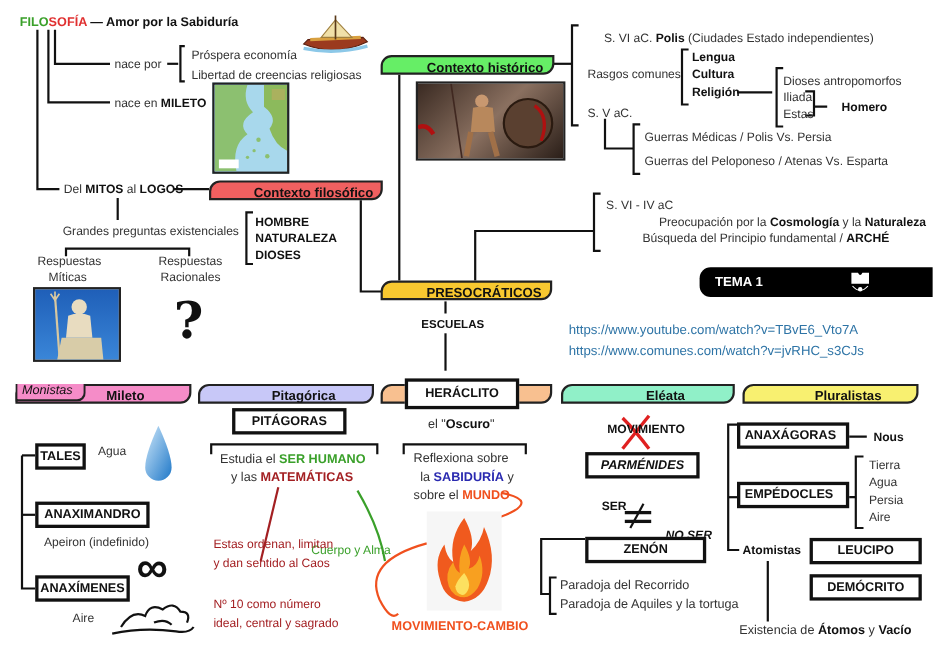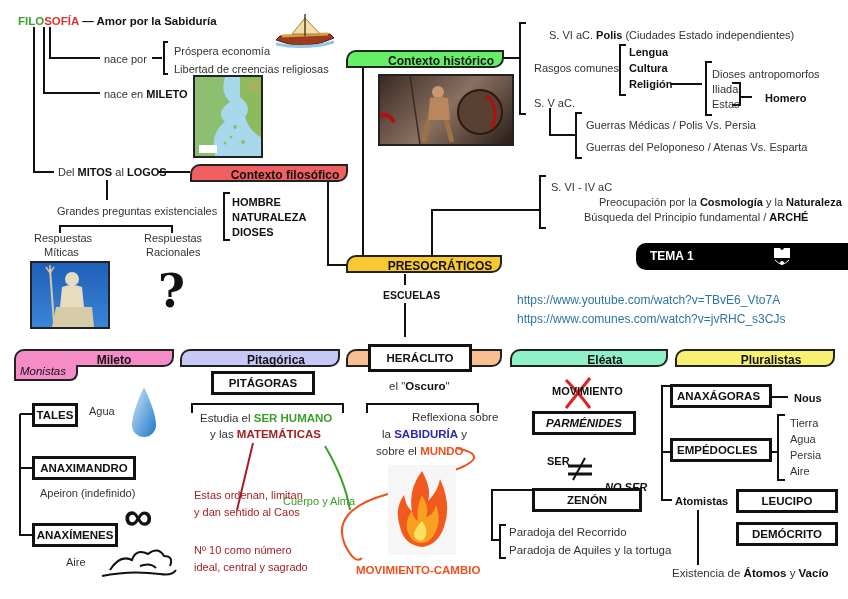--- a/index.html
+++ b/index.html
@@ -198,21 +198,21 @@
         <circle cx="10" cy="17" r="2" fill="#fff"></circle>
         <path d="M3 14 Q10 22 17 14" stroke="#fff" fill="none"></path>
       </svg>
   </span>
 </div>
 
 <span class="t link" style="left:517px;top:293px;font-size:12px;color:#2e74a6;">https://www.youtube.com/watch?v=TBvE6_Vto7A</span>
 <span class="t link" style="left:517px;top:312px;font-size:12px;color:#2e74a6;">https://www.comunes.com/watch?v=jvRHC_s3CJs</span>
 
 <div class="hdr" style="left:14px;top:349px;width:160px;background:#f58cc8;padding-left:40px;">Mileto</div>
-<div class="abs" style="left:14px;top:365px;width:64px;height:16px;background:#f58cc8;border:2px solid #222;border-top:none;border-radius:0 0 8px 0;box-sizing:border-box;">
+<div class="abs" style="left:14px;top:349px;width:64px;height:16px;background:#f58cc8;border:2px solid #222;border-top:none;border-radius:0 0 8px 0;box-sizing:border-box;">
   <span class="abs" style="left:4px;top:0px;font-style:italic;font-size:11.5px;color:#111;">Monistas</span>
 </div>
 <div class="box" style="left:32px;top:403px;width:46px;height:24px;line-height:18px;">TALES</div>
 <span class="t" style="left:89px;top:404px;">Agua</span>
 <div class="abs" style="left:124px;top:383px;width:40px;height:60px;">
   <svg width="40" height="60" viewBox="0 0 40 60">
     <defs>
         <linearGradient id="wd" x1="0" y1="0" x2="1" y2="1">
           <stop offset="0" stop-color="#cfe8fa"></stop>
           <stop offset="1" stop-color="#1f78c8"></stop>
@@ -250,21 +250,21 @@
 <span class="t" style="left:194px;top:488px;color:#a31f22;">Estas ordenan, limitan</span>
 <span class="t" style="left:194px;top:505px;color:#a31f22;">y dan sentido al Caos</span>
 <span class="t" style="left:194px;top:543px;color:#a31f22;">Nº 10 como número</span>
 <span class="t" style="left:194px;top:560px;color:#a31f22;">ideal, central y sagrado</span>
 
 <div class="hdr" style="left:346px;top:349px;width:156px;background:#f8c090;"></div>
 <div class="box" style="left:368px;top:344px;width:104px;height:28px;line-height:22px;">HERÁCLITO</div>
 <span class="t" style="left:389px;top:379px;font-size:11.5px;">
   <span>el "</span><span class="b">Oscuro</span><span>"</span>
 </span>
-<span class="t" style="left:376px;top:410px;font-size:11.5px;margin-left:36px;">Reflexiona sobre</span>
+<span class="t" style="left:376px;top:410px;font-size:11.5px;">Reflexiona sobre</span>
 <span class="t" style="left:382px;top:427px;font-size:11.5px;">
   <span>la</span>
   <span style="color:#2a2ab0;font-weight:bold;">SABIDURÍA</span>
   <span>y</span>
 </span>
 <span class="t" style="left:376px;top:444px;font-size:11.5px;">
   <span>sobre el</span>
   <span style="color:#f0501e;font-weight:bold;">MUNDO</span>
 </span>
 <div class="abs" style="left:388px;top:465px;width:68px;height:90px;background:#f6f6f6;">

